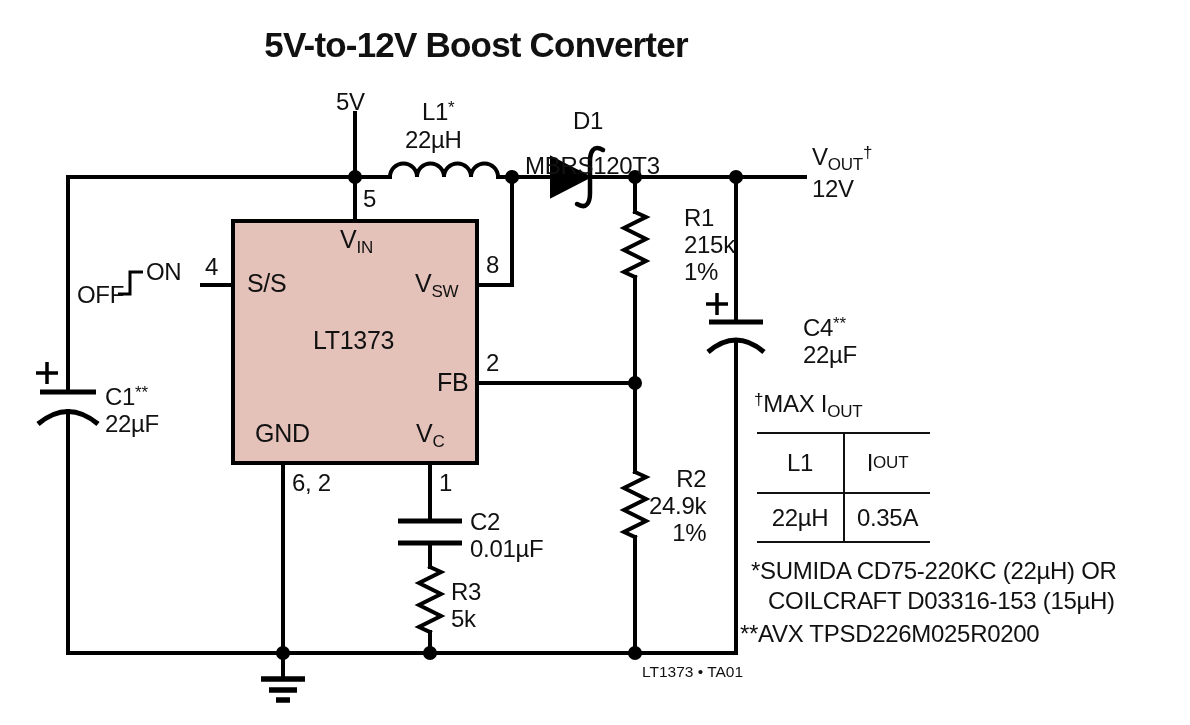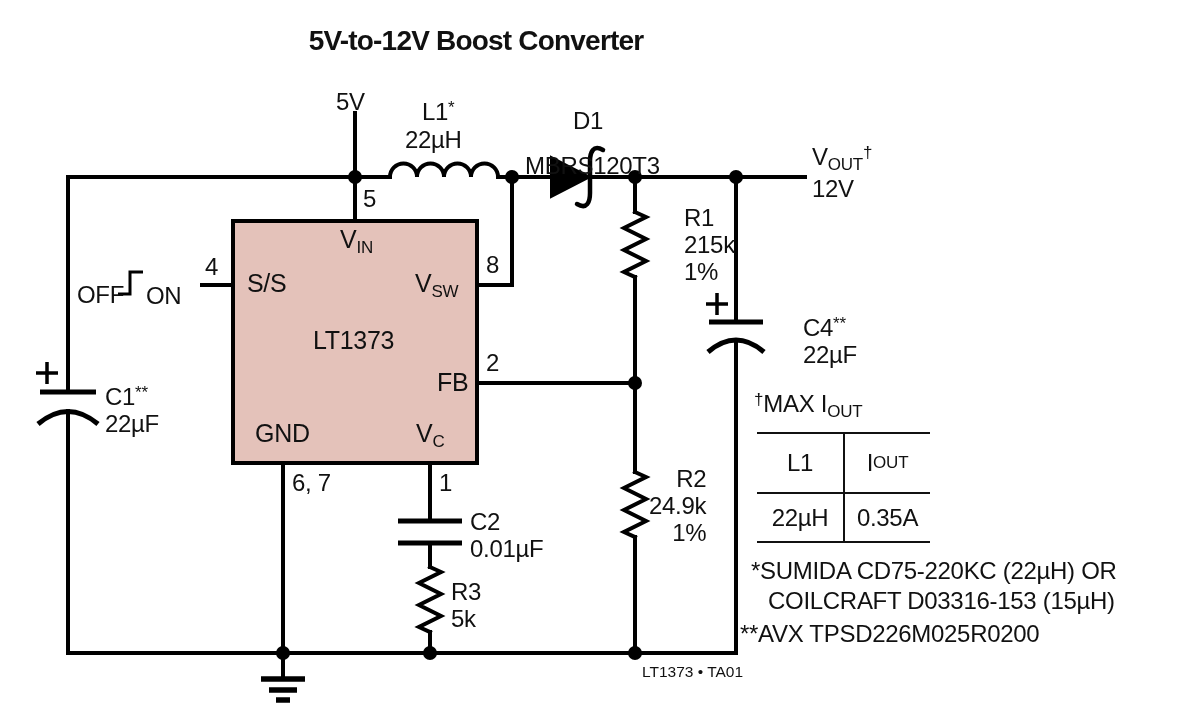--- a/index.html
+++ b/index.html
@@ -14,21 +14,21 @@
   svg.wires { position:absolute; left:0; top:0; }
   .lbl {
     position:absolute;
     font-size:24px;
     line-height:1.1;
     white-space:nowrap;
     letter-spacing:-0.3px;
     color:#111;
   }
   .title {
-    font-size:28px;
+    font-size:35px;
     font-weight:bold;
     letter-spacing:-0.8px;
     text-align:center;
   }
   .sb { font-size:17px; vertical-align:-5px; letter-spacing:-0.2px; }
   .sp { font-size:17px; vertical-align:7px; letter-spacing:-0.2px; }
   .line { display:block; }
   .stack .line { line-height:27px; }
   .small { font-size:15.5px; letter-spacing:0; }
   
@@ -145,32 +145,32 @@
 <div class="lbl" style="left:525px; top:113px;margin-top:40px;">MBRS120T3</div>
 
 <div class="lbl" style="left:812px; top:144px;"><span>V</span><span class="sb">OUT</span><span class="sp">†</span></div>
 <div class="lbl" style="left:812px; top:176px;">12V</div>
 
 <div class="lbl" style="left:363px; top:186px;">5</div>
 <div class="lbl" style="left:205px; top:254px;">4</div>
 <div class="lbl" style="left:486px; top:252px;">8</div>
 <div class="lbl" style="left:486px; top:350px;">2</div>
 <div class="lbl" style="left:439px; top:470px;">1</div>
-<div class="lbl" style="left:292px; top:470px;">6, 7</div>
+<div class="lbl" style="left:292px; top:470px;">6, 2</div>
 
 <div class="lbl" style="left:340px; top:226px; font-size:25px;text-align:center;"><span>V</span><span class="sb">IN</span></div>
 <div class="lbl" style="left:247px; top:270px; font-size:25px;">S/S</div>
 <div class="lbl" style="left:415px; top:270px; font-size:25px;"><span>V</span><span class="sb">SW</span></div>
 <div class="lbl" style="left:313px; top:327px; font-size:25px;">LT1373</div>
 <div class="lbl" style="left:437px; top:369px; font-size:25px;">FB</div>
 <div class="lbl" style="left:255px; top:420px; font-size:25px;">GND</div>
 <div class="lbl" style="left:416px; top:420px; font-size:25px;"><span>V</span><span class="sb">C</span></div>
 
 <div class="lbl" style="left:77px; top:282px;">OFF</div>
-<div class="lbl" style="left:146px; top:259px;margin-top:24px;">ON</div>
+<div class="lbl" style="left:146px; top:259px;">ON</div>
 
 <div class="lbl stack" style="left:105px; top:379px;">
   <span class="line"><span>C1</span><span class="sp">**</span></span>
   <span class="line">22µF</span>
 </div>
 
 <div class="lbl stack" style="left:771px; top:310px;margin-left:32px;">
   <span class="line"><span>C4</span><span class="sp">**</span></span>
   <span class="line">22µF</span>
 </div>

